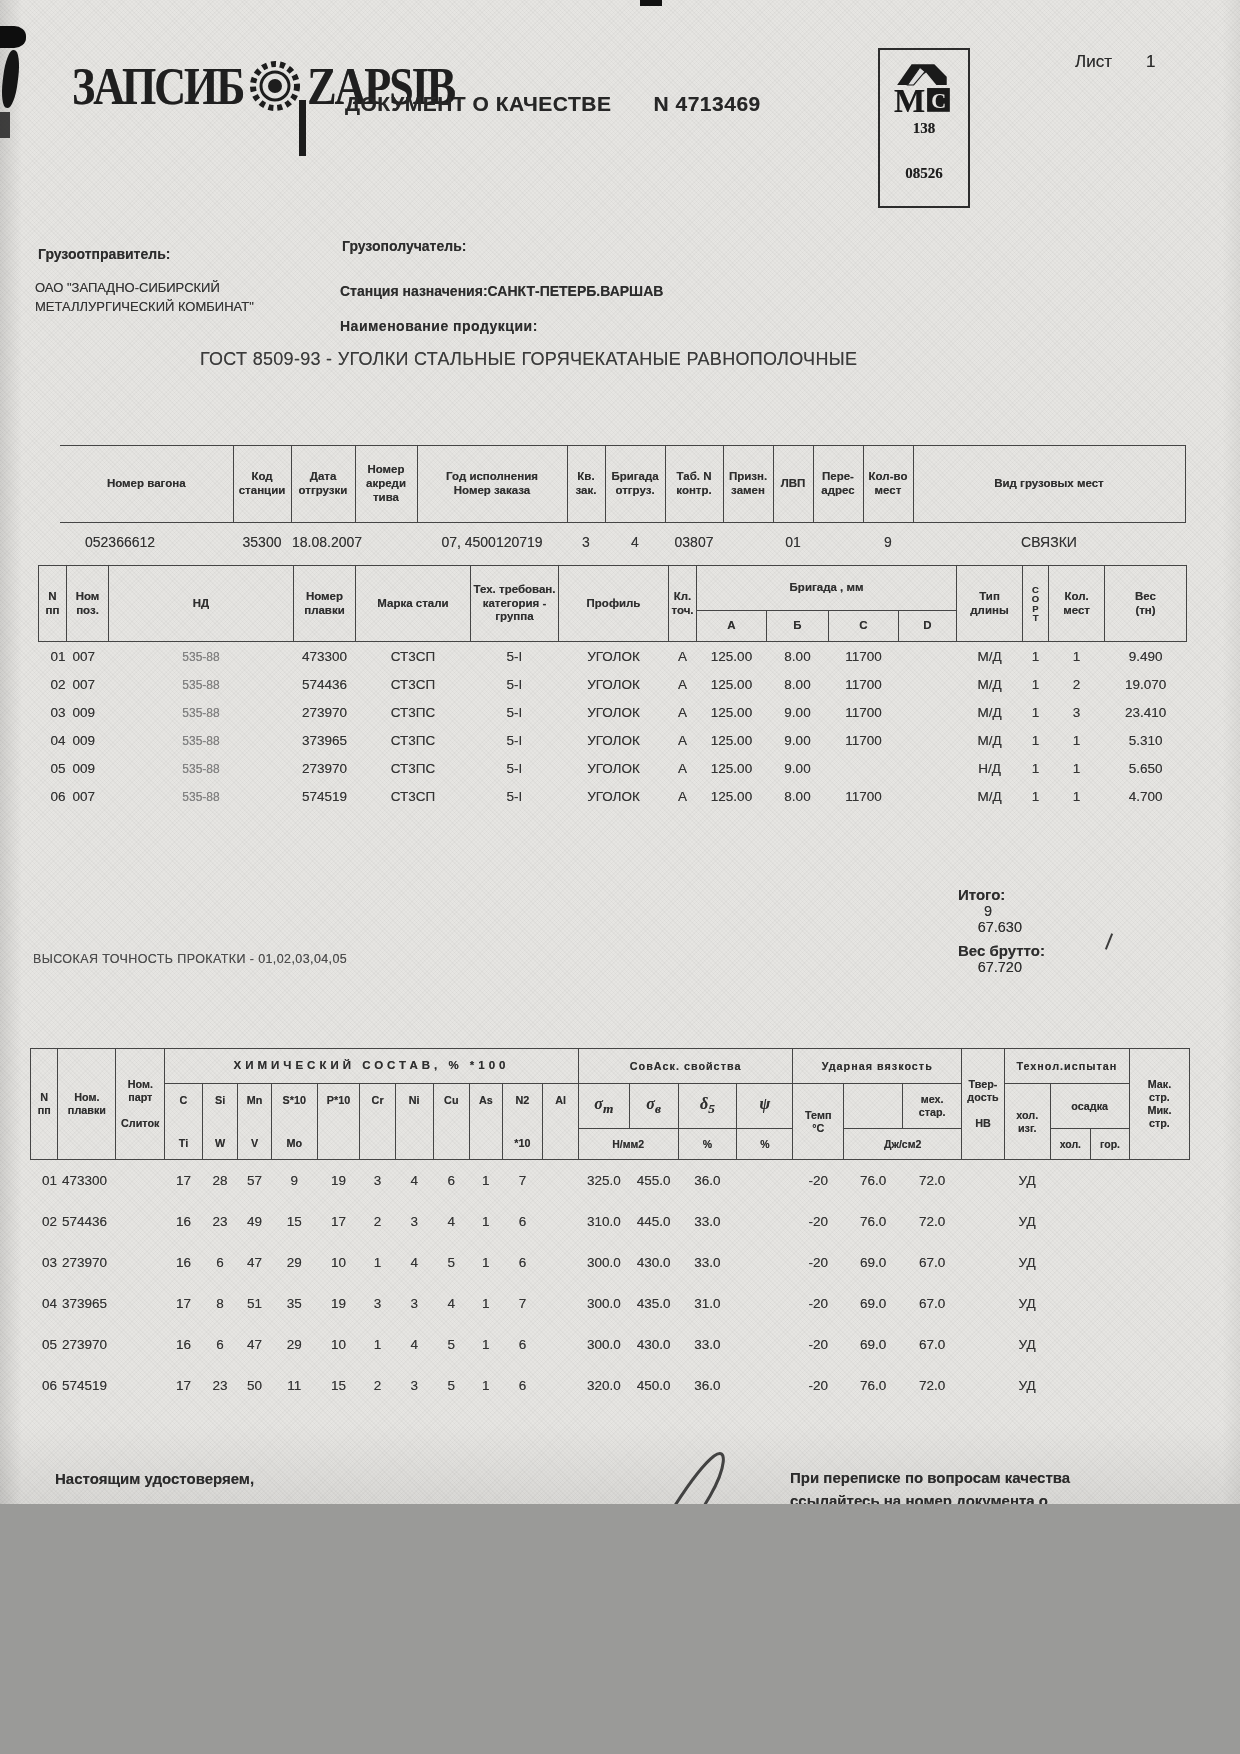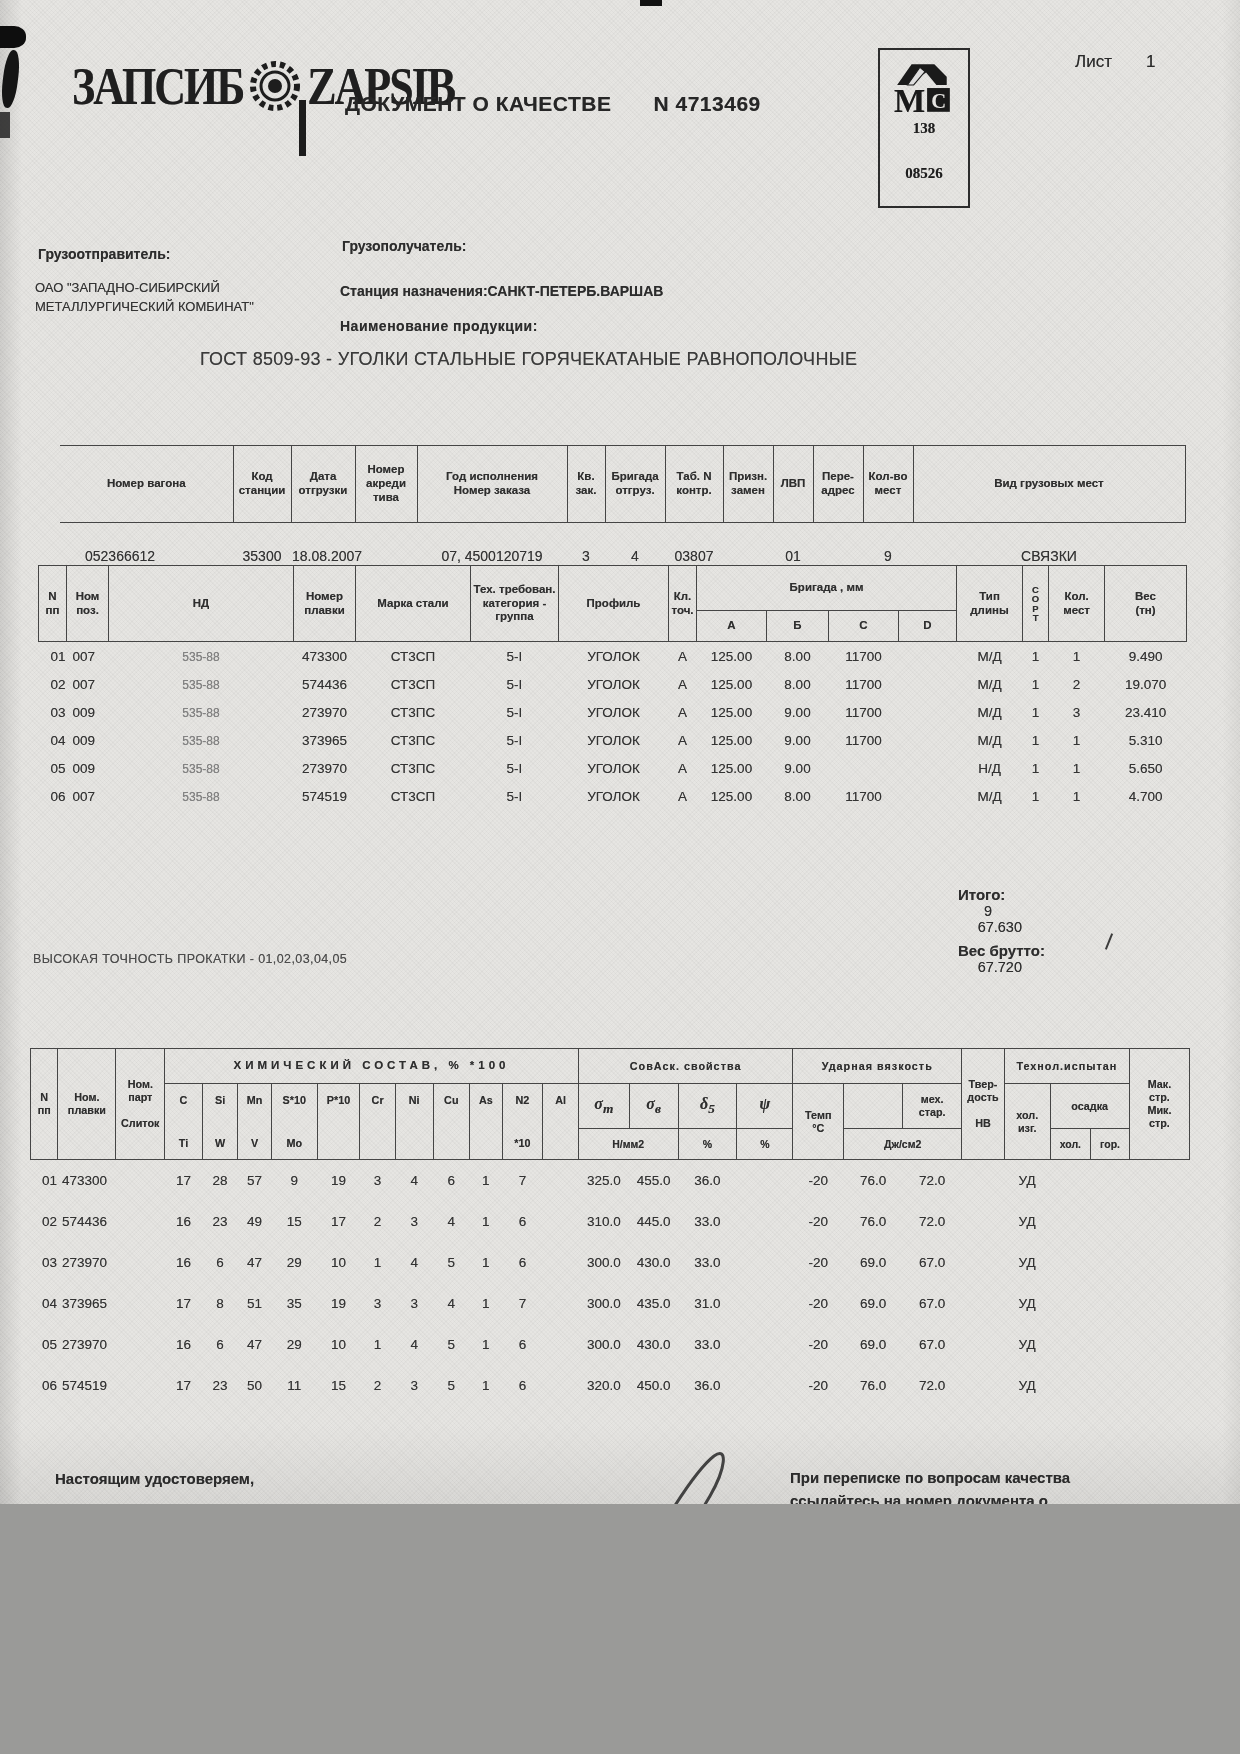--- a/index.html
+++ b/index.html
@@ -52,21 +52,21 @@
 
   
   table{border-collapse:collapse;table-layout:fixed;}
   th{border:1.6px solid #454545;font-weight:bold;font-size:11.5px;line-height:1.2;
      padding:2px 1px;text-align:center;vertical-align:middle;color:#2e2e2e;white-space:pre-line;}
   tbody td{border:none;font-size:13.5px;text-align:center;white-space:nowrap;color:#333;
            overflow:visible;}
   .t1{left:60px;top:445px;} .t1 table{width:1125px;}
   .t1 th{height:72px;}
   .t1 th:first-child{border-left:none;}
-  .t1 tbody td{padding-top:25px;font-size:14px;}
+  .t1 tbody td{padding-top:11px;font-size:14px;}
   .t1 tbody td:first-child{text-align:left;padding-left:25px;}
 
   .t2{left:38px;top:565px;} .t2 table{width:1148px;}
   .t2 thead tr:first-child th{height:40px;}
   .t2 thead tr:last-child th{height:26px;}
   .t2 .sort-th{font-size:9.5px;line-height:1;padding:1px 0;}
   .t2 tbody td{padding:7px 1px 6px;}
   .t2 tbody td:nth-child(3){color:#838383;font-size:12px;}
   .t2 tbody tr td:first-child{text-align:right;}
   .t2 tbody tr td:nth-child(2){text-align:left;padding-left:6px;}

